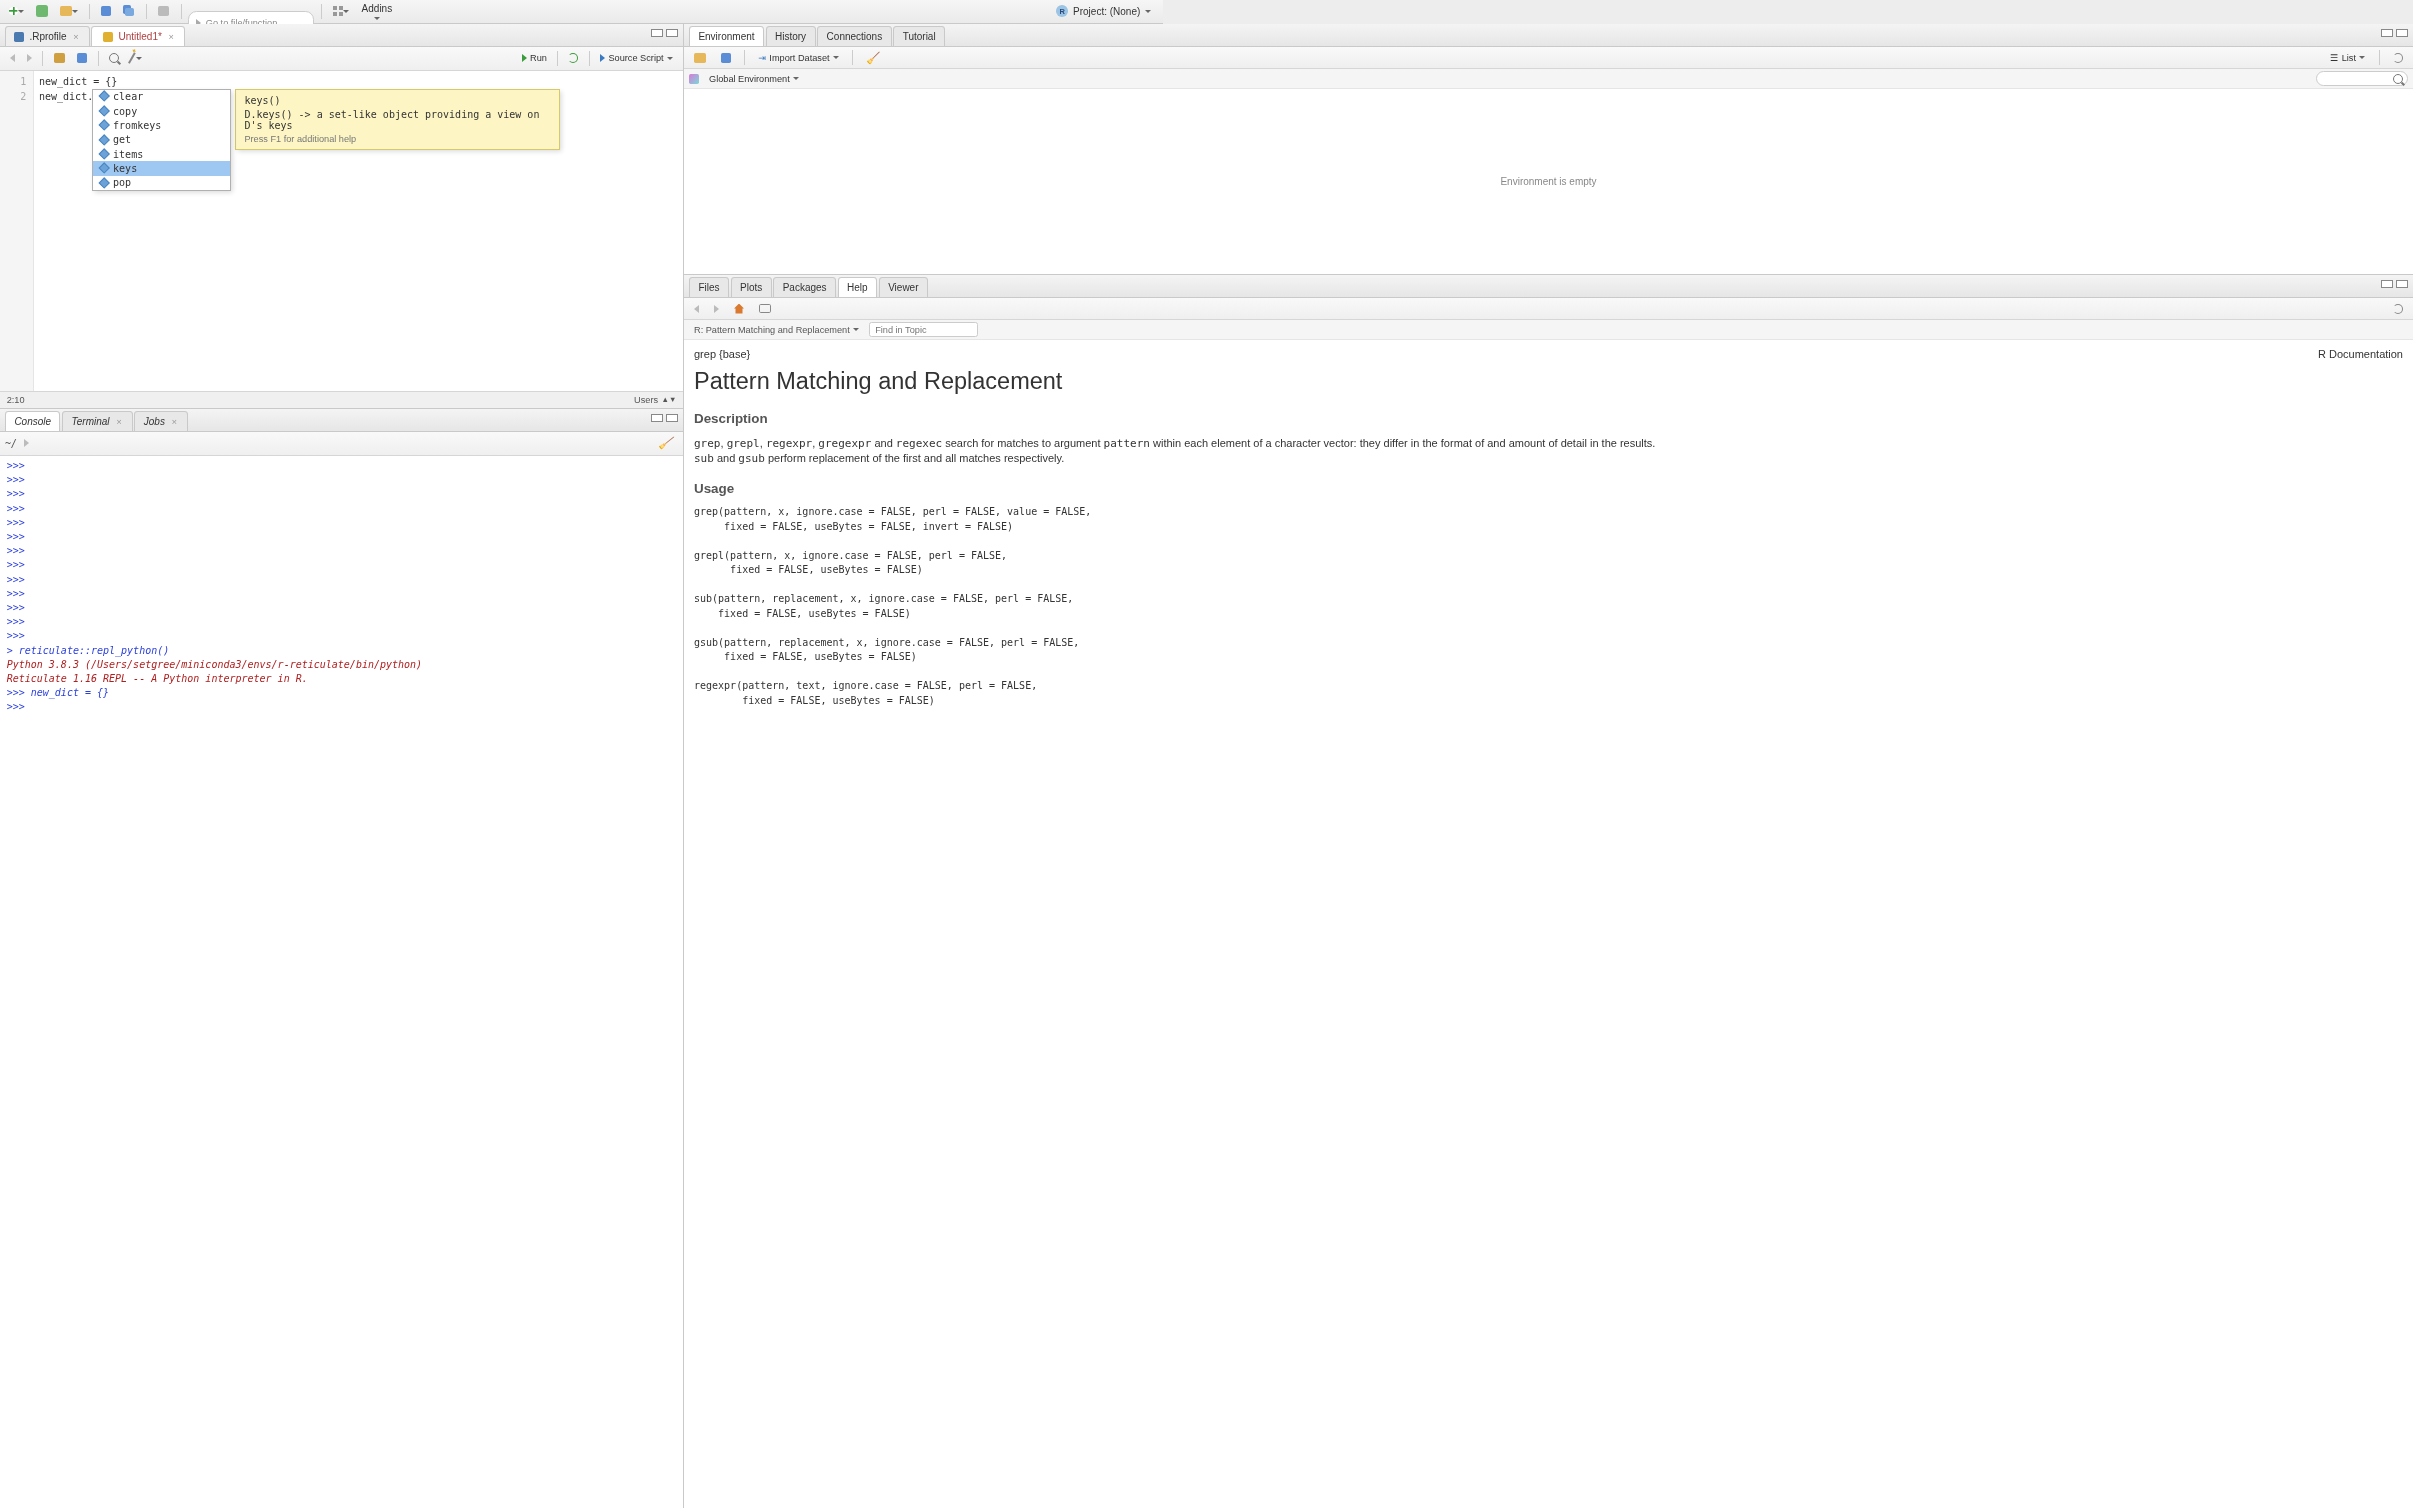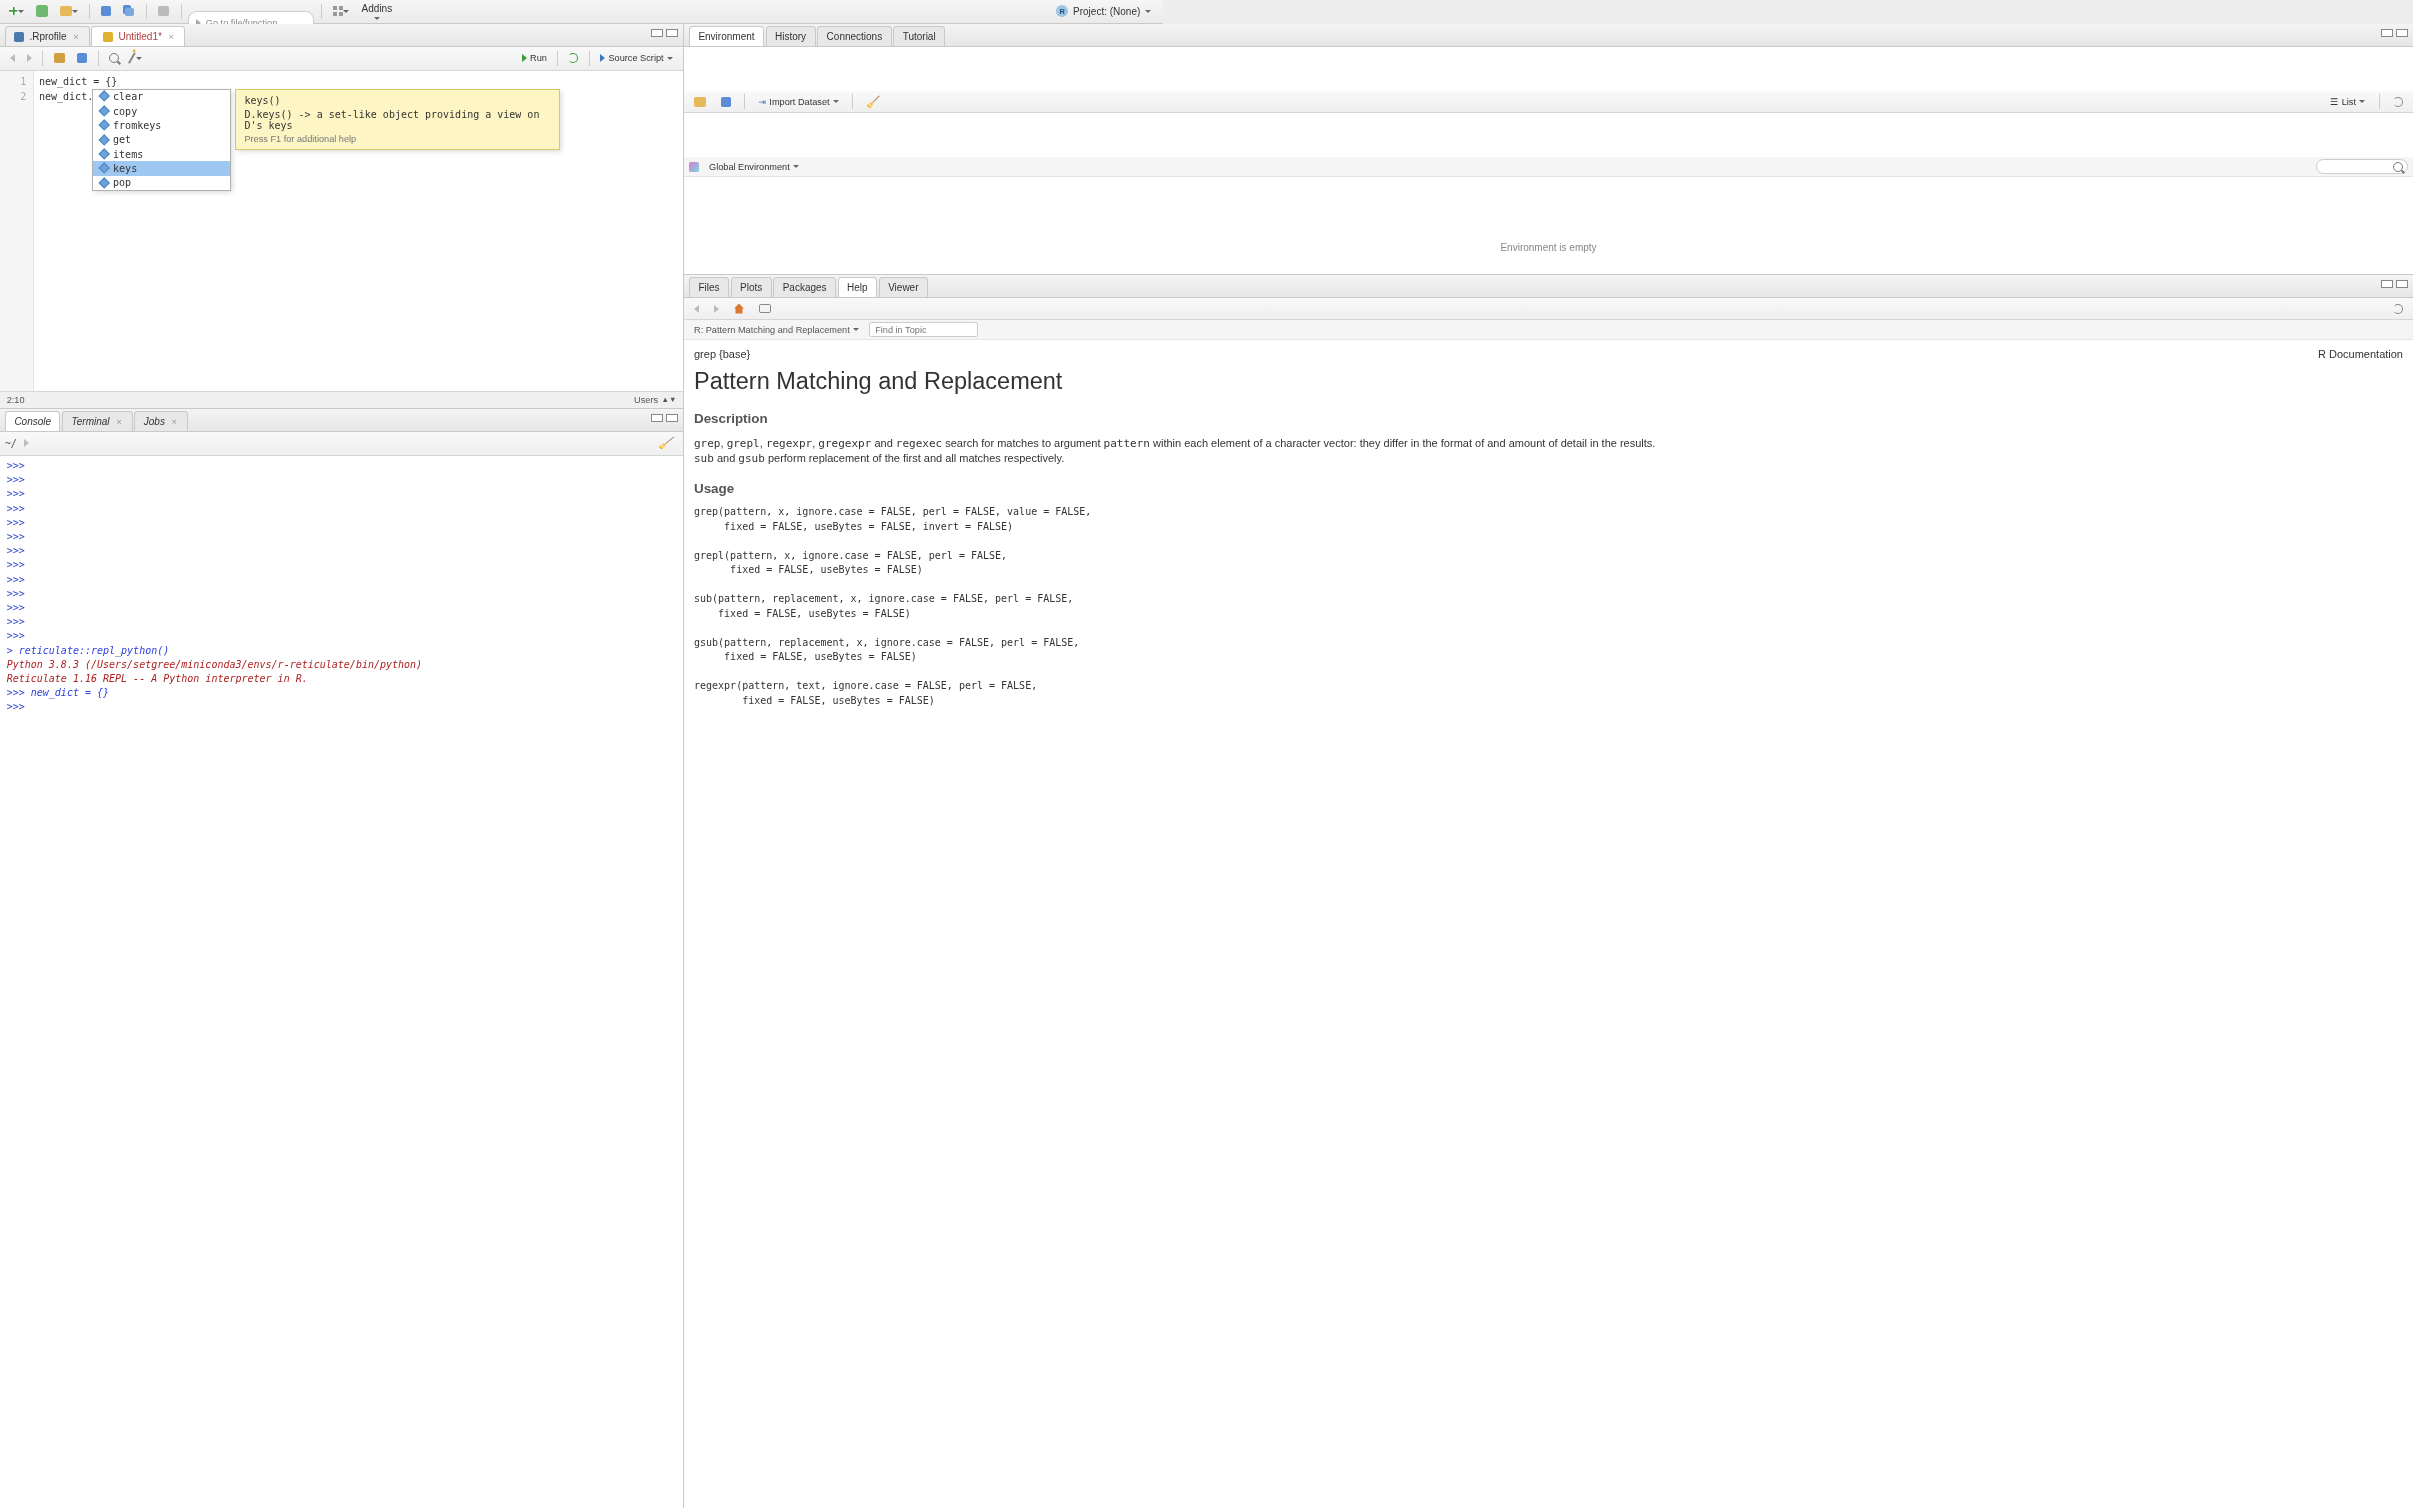--- a/index.html
+++ b/index.html
@@ -321,21 +321,21 @@
           <div><span class="err">Python 3.8.3 (/Users/setgree/miniconda3/envs/r-reticulate/bin/python)</span></div>
           <div><span class="err">Reticulate 1.16 REPL -- A Python interpreter in R.</span></div>
           <div><span class="prompt">&gt;&gt;&gt; new_dict = {}</span></div>
           <div><span class="prompt">&gt;&gt;&gt; </span></div>
         </div>
     </div>
   </div>
 
   <div class="col-right">
 
-    <div class="pane" style="flex:0 0 251px; border-bottom:0.8px solid #c9c9c9;gap:44px;">
+    <div class="pane" style="flex:0 0 251px; border-bottom:0.8px solid #c9c9c9;">
       <div class="pane-tabs">
         <div class="tab active">
             <span>Environment</span>
           </div>
         <div class="tab">
             <span>History</span>
           </div>
         <div class="tab">
             <span>Connections</span>
           </div>

